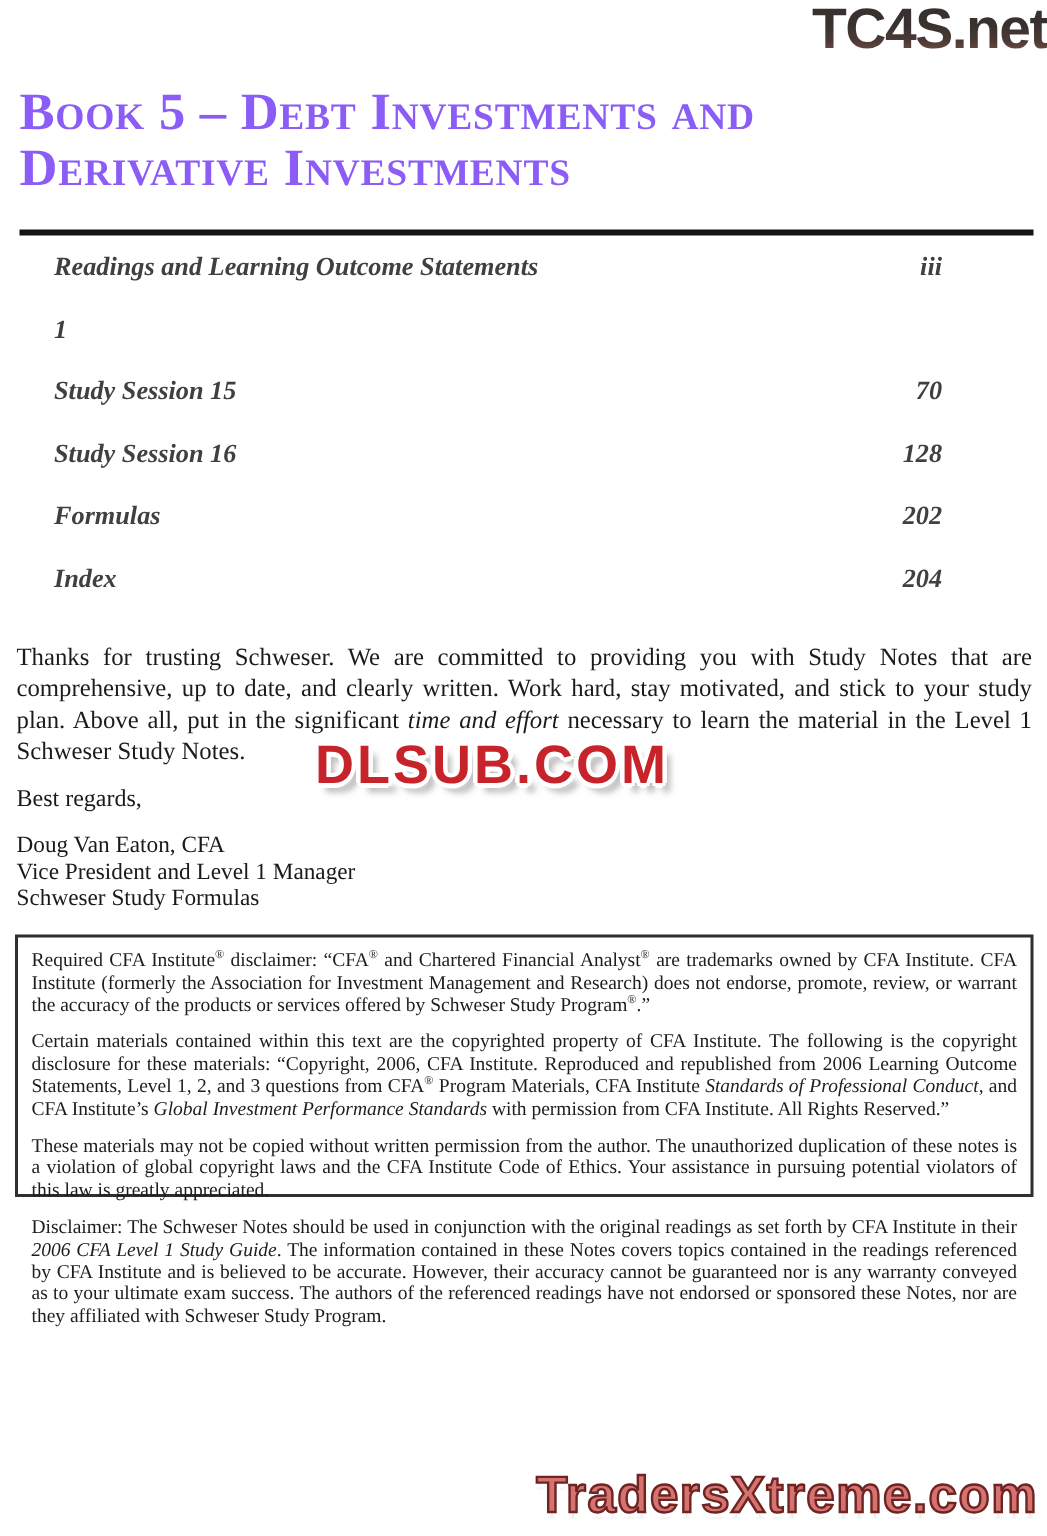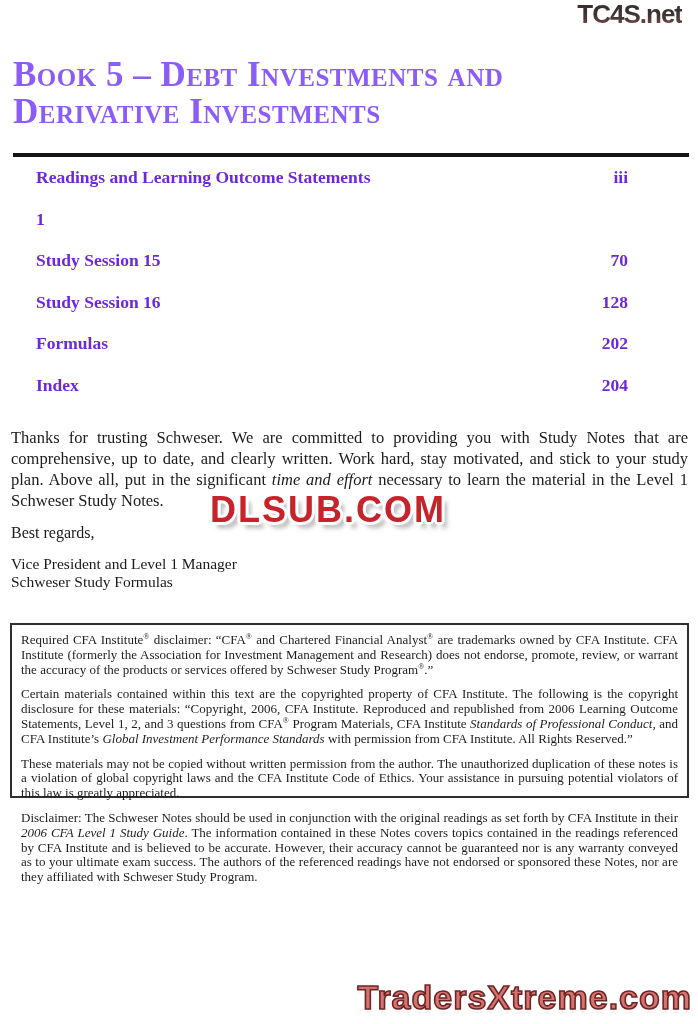--- a/index.html
+++ b/index.html
@@ -8,23 +8,23 @@
     width:698px;height:1024px;
     margin:0 auto;
     background:#ffffff;
     font-family:"Liberation Serif", serif;
     color:#1a1a1a;
     overflow:hidden;
   }
 
   
   .wm-tc4s{
-    position:absolute;top:0px;right:16px;
+    position:absolute;top:0px;right:0;
     font-family:"Liberation Sans", sans-serif;
-    font-weight:700;font-size:26px;letter-spacing:-1px;
+    font-weight:700;font-size:38px;letter-spacing:-1px;
     background:linear-gradient(180deg,#39312f 40%,#4c3a36 65%,#955a4e 100%);
     -webkit-background-clip:text;background-clip:text;
     -webkit-text-fill-color:transparent;color:transparent;
     line-height:1.1;
   }
   .wm-dlsub{
     position:absolute;left:210px;top:492px;
     font-family:Liberation Sans, sans-serif;
     font-weight:700;font-size:36px;letter-spacing:2px;
     color:#c6232b;
@@ -60,21 +60,22 @@
   
   .rule{
     margin:23px 9px 0 13px;
     border:0;border-top:4.5px solid #141414;
   }
   .toc{padding:9px 0 0 0;}
   .toc-row{
     display:flex;justify-content:space-between;align-items:baseline;
     margin:0 70px 18px 36px;
     font-size:17.5px;font-weight:700;line-height:23.5px;
-    color:#6d28d9;
+    color:#404040;
+    font-style:italic;
   }
   .toc-row .pg{font-weight:700;}
 
   
   .intro{
     margin:30px 10px 0 11px;
     font-size:16.5px;line-height:21px;
     text-align:justify;color:#1b1b1b;
   }
   .regards{margin:12px 0 0 11px;font-size:16px;line-height:19px;}
@@ -131,20 +132,21 @@
     </div>
   </div>
 
   <p class="intro"><span>Thanks for trusting Schweser. We are committed to providing you with Study Notes that are comprehensive, up to date, and clearly written. Work hard, stay motivated, and stick to your study plan. Above all, put in the significant </span><i>time and effort</i><span> necessary to learn the material in the Level 1 Schweser Study Notes.</span></p>
 
   <p class="regards">Best regards,</p>
 
   <div class="wm-dlsub">DLSUB.COM</div>
 
   <div class="signature">
+    <div>Doug Van Eaton, CFA</div>
     <div>Vice President and Level 1 Manager</div>
     <div>Schweser Study Formulas</div>
   </div>
 
   <div class="disclaimer-box">
     <p><span>Required CFA Institute</span><sup>®</sup><span> disclaimer: “CFA</span><sup>®</sup><span> and Chartered Financial Analyst</span><sup>®</sup><span> are trademarks owned by CFA Institute. CFA Institute (formerly the Association for Investment Management and Research) does not endorse, promote, review, or warrant the accuracy of the products or services offered by Schweser Study Program</span><sup>®</sup><span>.”</span></p>
     <p><span>Certain materials contained within this text are the copyrighted property of CFA Institute. The following is the copyright disclosure for these materials: “Copyright, 2006, CFA Institute. Reproduced and republished from 2006 Learning Outcome Statements, Level 1, 2, and 3 questions from CFA</span><sup>®</sup><span> Program Materials, CFA Institute </span><i>Standards of Professional Conduct</i><span>, and CFA Institute’s </span><i>Global Investment Performance Standards</i><span> with permission from CFA Institute. All Rights Reserved.”</span></p>
     <p><span>These materials may not be copied without written permission from the author. The unauthorized duplication of these notes is a violation of global copyright laws and the CFA Institute Code of Ethics. Your assistance in pursuing potential violators of this law is greatly appreciated.</span></p>
     <p><span>Disclaimer: The Schweser Notes should be used in conjunction with the original readings as set forth by CFA Institute in their </span><i>2006 CFA Level 1 Study Guide</i><span>. The information contained in these Notes covers topics contained in the readings referenced by CFA Institute and is believed to be accurate. However, their accuracy cannot be guaranteed nor is any warranty conveyed as to your ultimate exam success. The authors of the referenced readings have not endorsed or sponsored these Notes, nor are they affiliated with Schweser Study Program.</span></p>
   </div>

